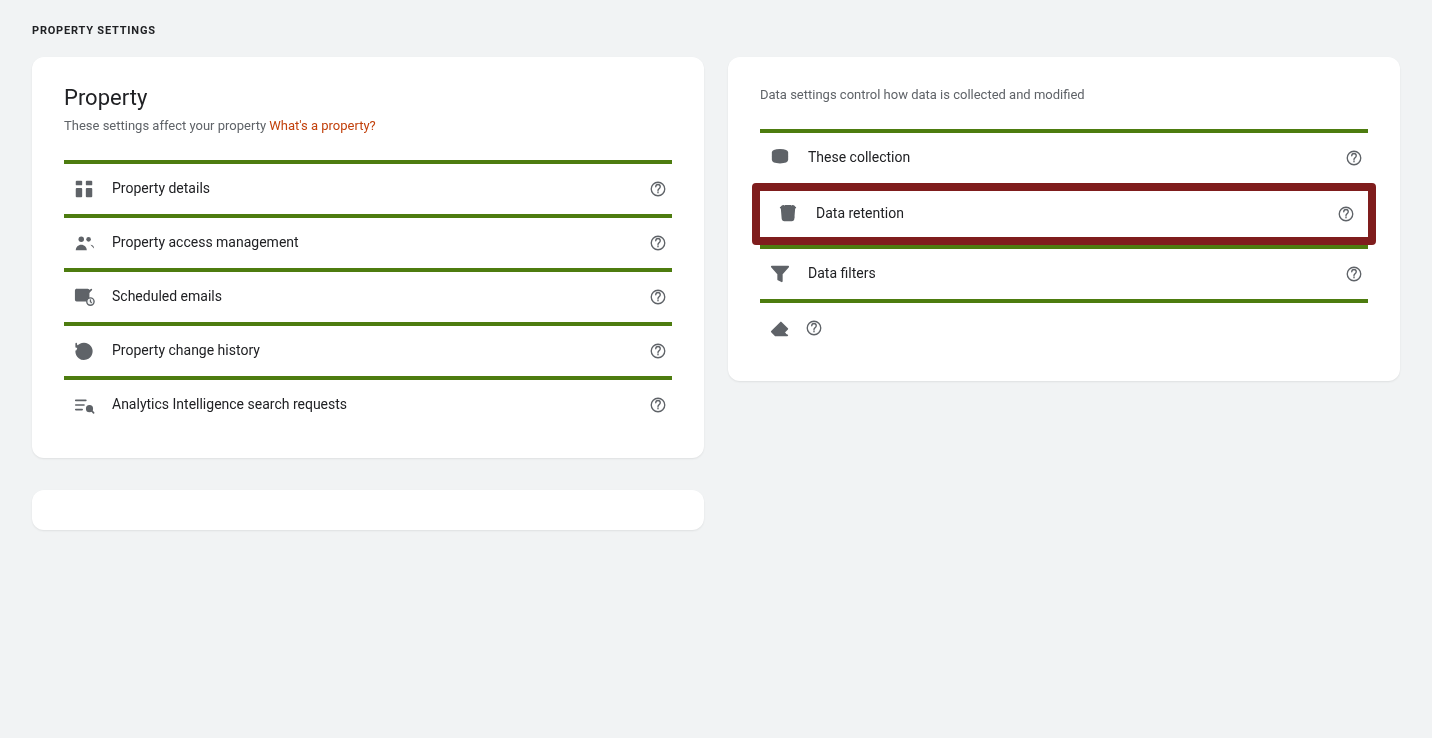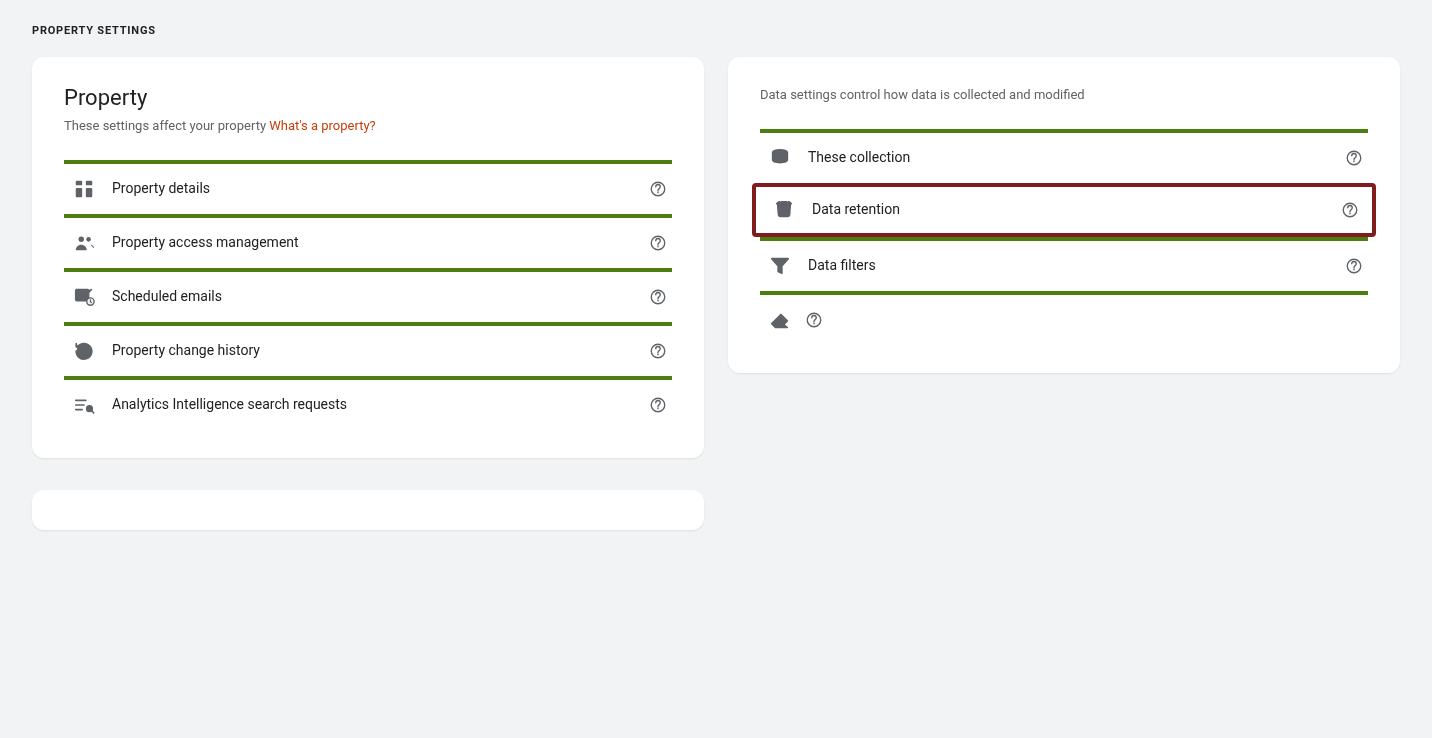--- a/index.html
+++ b/index.html
@@ -244,21 +244,21 @@
       <div class="help-icon">
         <svg viewBox="0 0 24 24" fill="none" stroke="#5f6368" stroke-width="1.8">
           <circle cx="12" cy="12" r="9"></circle>
           <path d="M12 17v-1" stroke-linecap="round"></path>
           <path d="M12 14c0-2 3-2.5 3-5a3 3 0 0 0-6 0" stroke-linecap="round" stroke-linejoin="round"></path>
         </svg>
       </div>
     </div>
 
 
-    <div class="menu-item highlighted" style="border:4px solid #7f1d1d; border-radius:4px; padding:12px 8px; margin: 0 -8px;">
+    <div class="menu-item highlighted" style="border:8px solid #7f1d1d; border-radius:4px; padding:12px 8px; margin: 0 -8px;">
       <div class="menu-icon">
         <svg viewBox="0 0 24 24" xmlns="http://www.w3.org/2000/svg" fill="none" stroke="#5f6368" stroke-width="1.8">
           <path d="M17 3a2 2 0 0 1 2 2l-1 12a2 2 0 0 1-2 2H8a2 2 0 0 1-2-2L5 5a2 2 0 0 1 2-2" stroke-linecap="round"></path>
           <path d="M9 7l1 8" stroke-linecap="round"></path>
           <path d="M12 7v8" stroke-linecap="round"></path>
           <path d="M15 7l-1 8" stroke-linecap="round"></path>
           <path d="M4 5h16" stroke-linecap="round"></path>
           <path d="M9 3h6" stroke-linecap="round"></path>
           <path d="M16 14c1 0 2 .5 2 1.5S17 17 16 17s-2-.5-2-1.5" stroke-linecap="round"></path>
         </svg>

